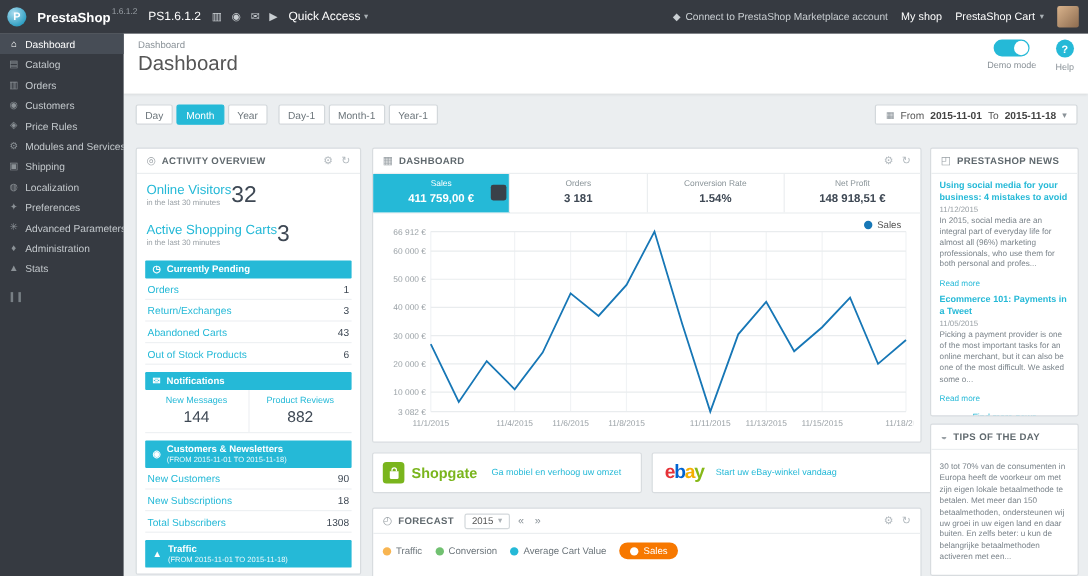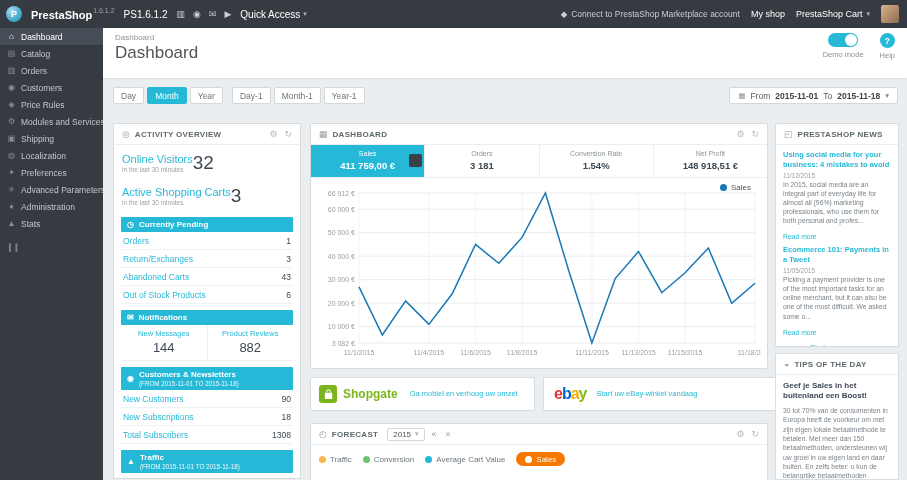--- a/index.html
+++ b/index.html
@@ -494,16 +494,15 @@
     <span class="find-more">Find more news</span>
   </div>
 </section>
 
 <section class="panel" id="p-tips">
   <div class="phead">
     <span class="picon">◒</span>
     <span class="ptitle">TIPS OF THE DAY</span>
   </div>
   <div class="tip-head">
-    <div class="tip-title">Geef je Sales in het buitenland een Boost!</div>
   </div>
   <div class="tip-body">30 tot 70% van de consumenten in Europa heeft de voorkeur om met zijn eigen lokale betaalmethode te betalen. Met meer dan 150 betaalmethoden, ondersteunen wij uw groei in uw eigen land en daar buiten. En zelfs beter: u kun de belangrijke betaalmethoden activeren met een...</div>
 </section>
 
 </body></html>

